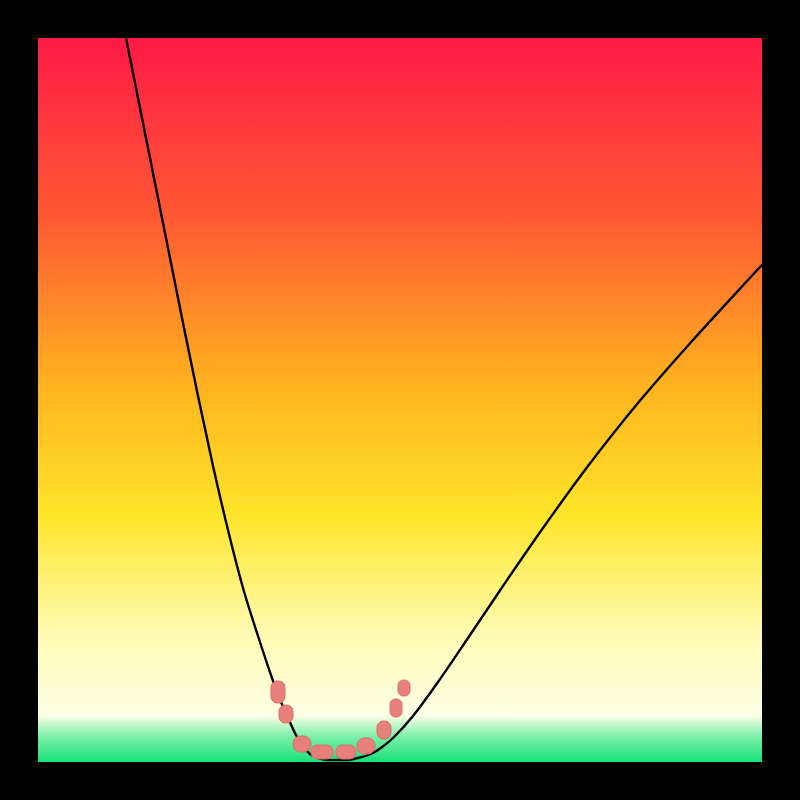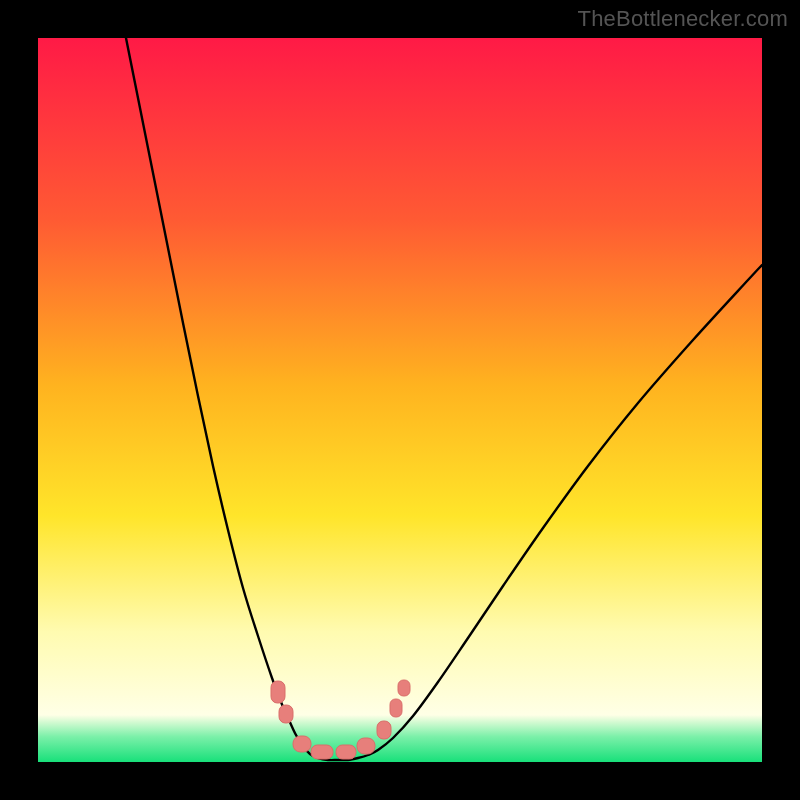--- a/index.html
+++ b/index.html
@@ -34,21 +34,20 @@
     font-weight: 500;
     letter-spacing: 0.2px;
     z-index: 3;
   }
 </style>
 </head>
 <body>
 
 <div class="frame">
 
-  <div class="watermark">TheBottlenecker.com</div>
 
   <div class="plot-area">
     <svg id="chart-svg" width="724" height="724" viewBox="0 0 724 724" preserveAspectRatio="none" xmlns="http://www.w3.org/2000/svg">
       <defs>
         <linearGradient id="bg-grad" x1="0" y1="0" x2="0" y2="1">
             <stop offset="0%" stop-color="#ff1a46"></stop>
             <stop offset="25%" stop-color="#ff5a33"></stop>
             <stop offset="48%" stop-color="#ffb31f"></stop>
             <stop offset="66%" stop-color="#ffe52a"></stop>
             <stop offset="82%" stop-color="#fffbb0"></stop>

